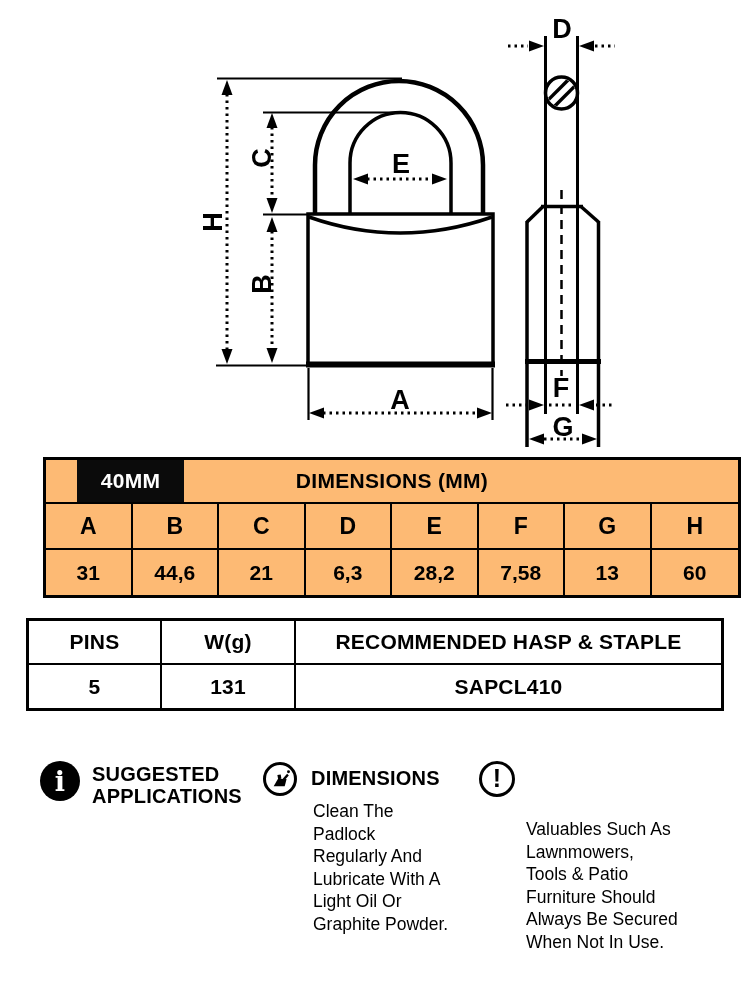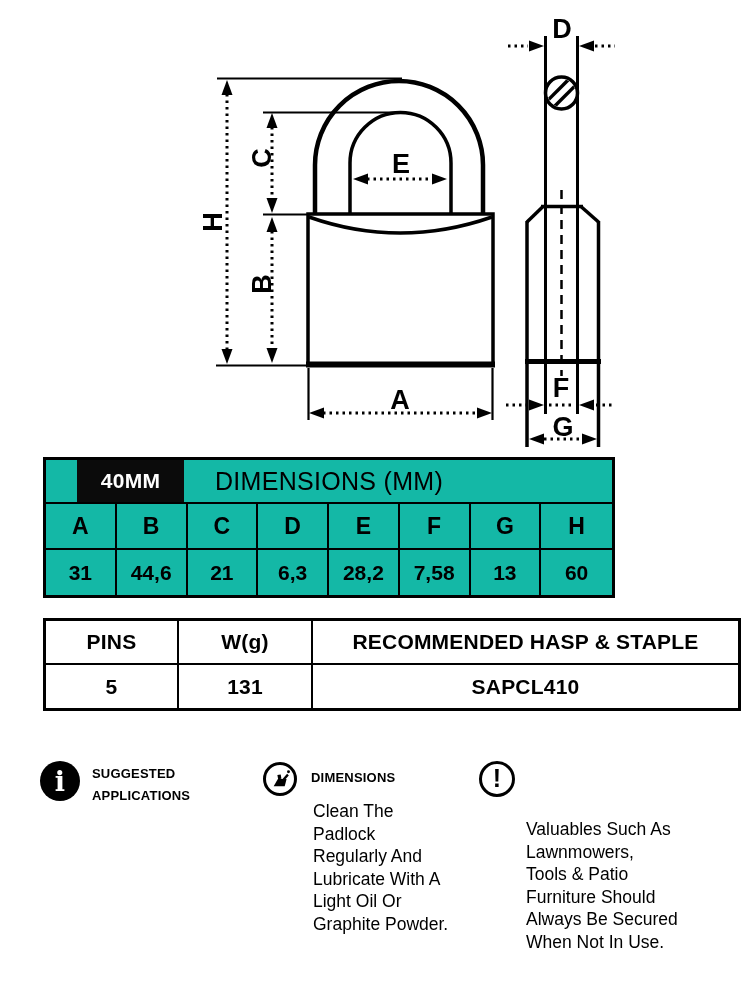--- a/index.html
+++ b/index.html
@@ -4,62 +4,62 @@
 <style>
   html,body{margin:0;padding:0;}
   body{
     width:754px;height:994px;position:relative;background:#fff;
     font-family:"Liberation Sans", sans-serif;color:#000;overflow:hidden;
   }
   svg text{font-family:"Liberation Sans", sans-serif;}
 
   
   .dim-table{
-    position:absolute;left:43px;top:457px;width:572px;
-    border:3px solid #000;box-sizing:border-box;background:#14b8a6;
+    position:absolute;left:43px;top:457px;width:698px;
+    border:3px solid #000;box-sizing:border-box;background:#fdba74;
   }
   .dim-header{
     position:relative;height:42px;border-bottom:2px solid #000;
     display:flex;align-items:center;justify-content:center;
   }
   .size-badge{
     position:absolute;left:31px;top:0;bottom:0;width:107px;
     background:#0b0b0b;color:#fff;display:flex;align-items:center;justify-content:center;
     font-size:21px;font-weight:700;letter-spacing:.3px;
   }
-  .dim-title{font-size:25px;font-weight:400;letter-spacing:.3px;}
+  .dim-title{font-size:21px;font-weight:700;letter-spacing:.3px;}
   .grid8{display:grid;grid-template-columns:repeat(8,1fr);}
   .grid8 .cell{
     display:flex;align-items:center;justify-content:center;
     border-right:2px solid #000;font-weight:700;
   }
   .grid8 .cell:last-child{border-right:none;}
   .letters-row{height:44px;border-bottom:2px solid #000;}
   .letters-row .cell{font-size:23px;}
   .values-row{height:45px;}
   .values-row .cell{font-size:21px;}
 
   .spec-table{
-    position:absolute;left:43px;top:618px;width:698px;
+    position:absolute;left:26px;top:618px;width:698px;
     border:3px solid #000;box-sizing:border-box;background:#fff;
   }
   .spec-row{display:grid;grid-template-columns:133px 134px 1fr;}
   .spec-row .cell{
     display:flex;align-items:center;justify-content:center;
     border-right:2px solid #000;font-weight:700;font-size:21px;letter-spacing:.2px;
   }
   .spec-row .cell:last-child{border-right:none;}
   .spec-head{height:42px;border-bottom:2px solid #000;}
   .spec-vals{height:43px;}
 
   
   .info-section{position:absolute;top:761px;}
   .info-head{display:flex;align-items:flex-start;}
   .info-title{
-    font-weight:700;font-size:13px;line-height:22px;letter-spacing:.2px;
+    font-weight:700;font-size:20px;line-height:22px;letter-spacing:.2px;
     white-space:pre-line;padding-top:2px;
   }
   .info-body{
     font-size:17.5px;line-height:22.5px;white-space:pre-line;
   }
   .icon-disc{
     flex:0 0 auto;width:40px;height:40px;border-radius:50%;background:#000;color:#fff;
     display:flex;align-items:center;justify-content:center;
     font-family:"DejaVu Serif", serif;font-weight:700;font-size:27px;line-height:1;
   }

